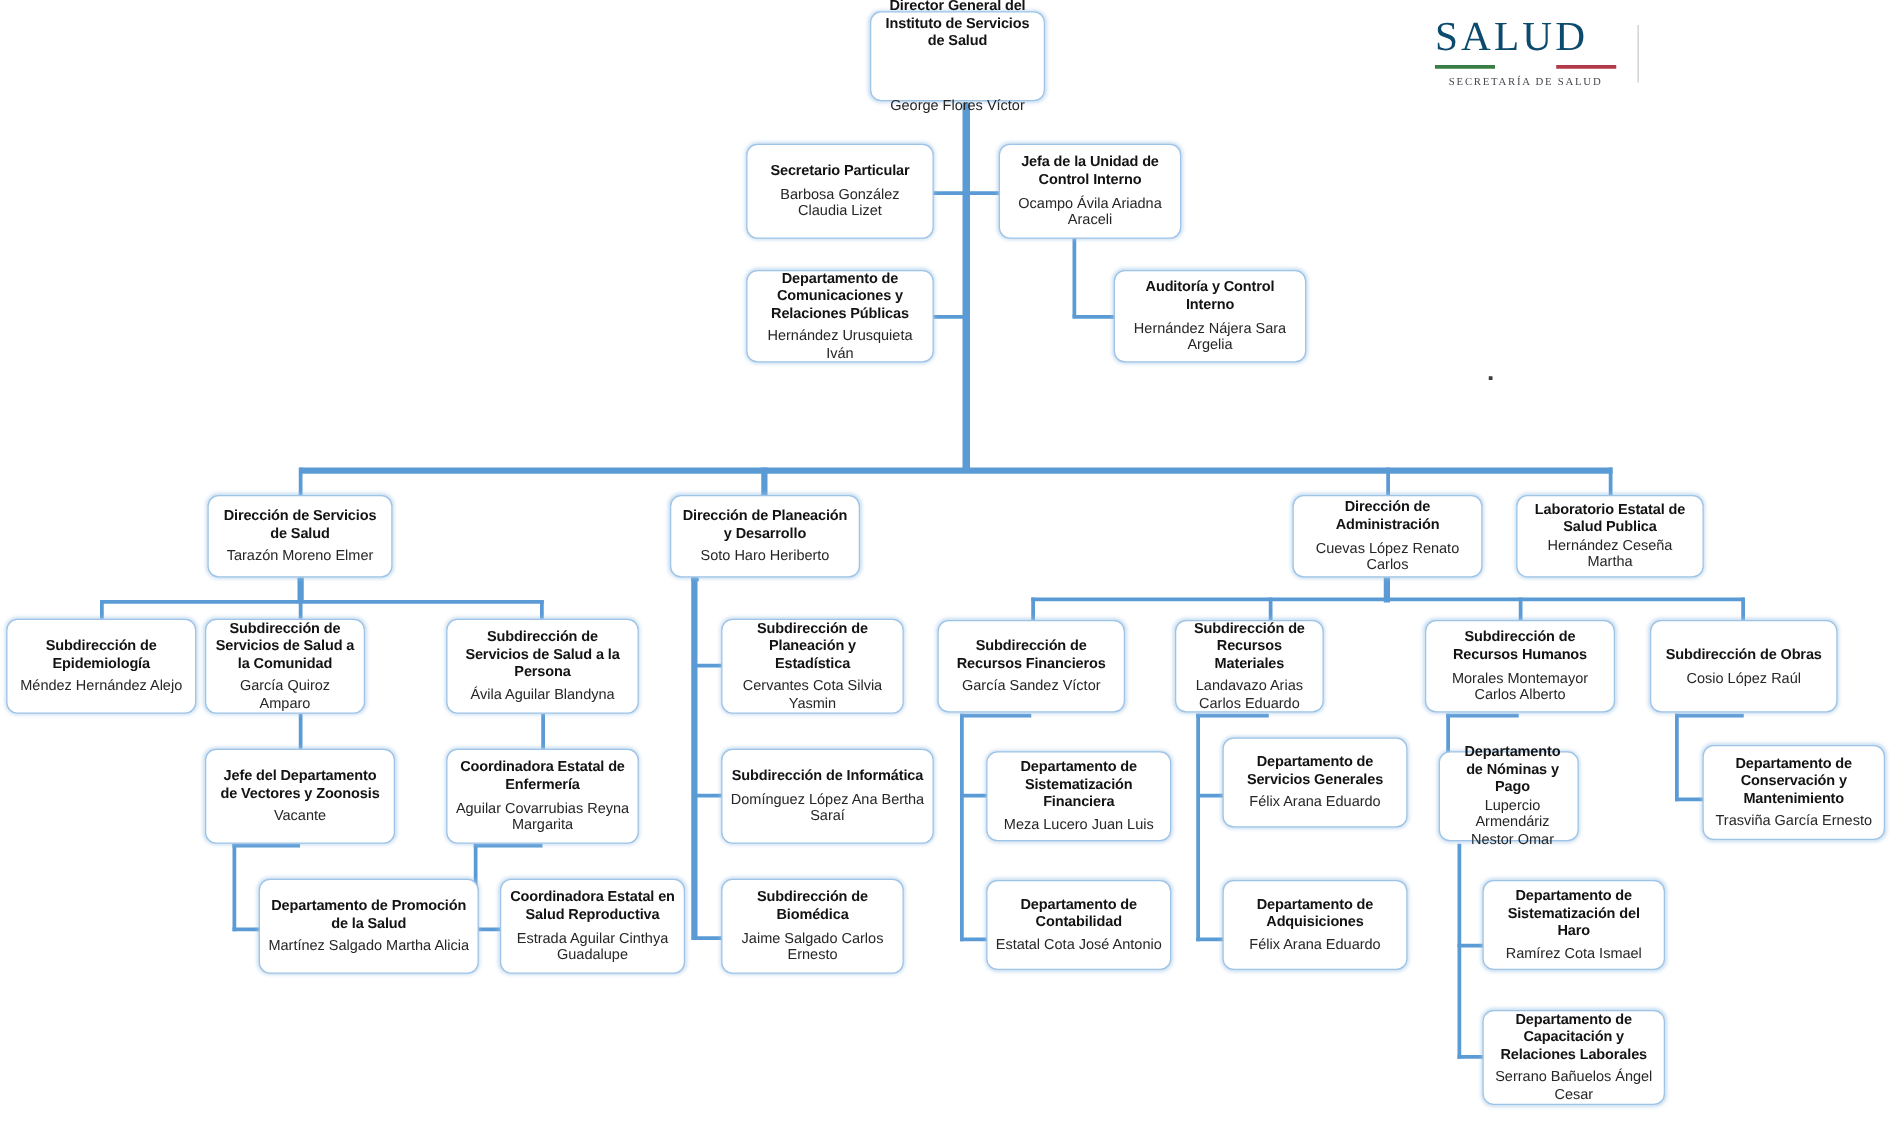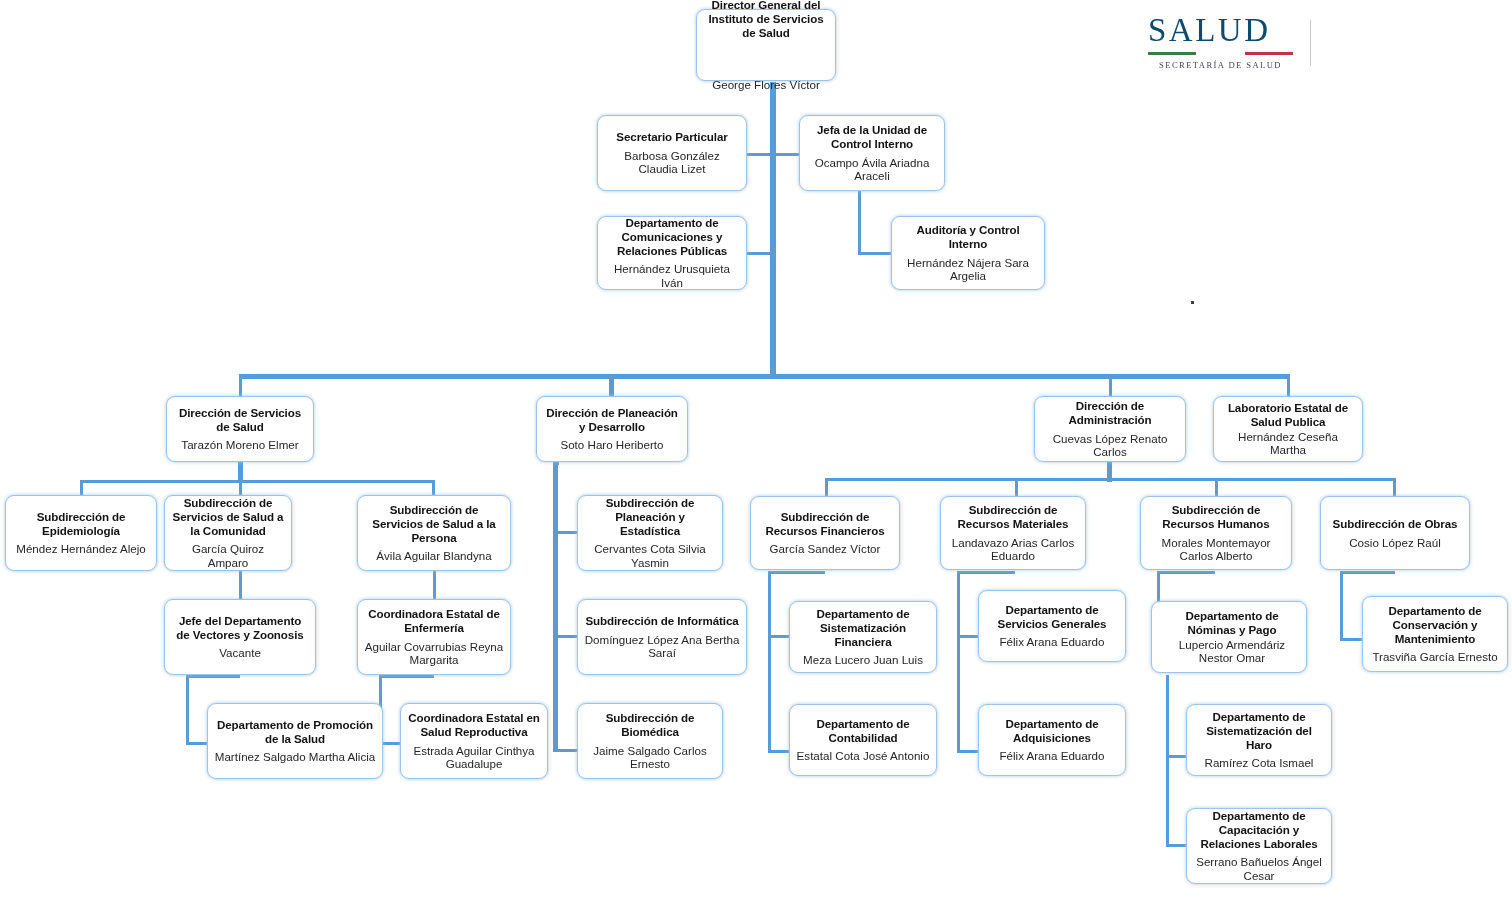--- a/index.html
+++ b/index.html
@@ -251,41 +251,41 @@
   <div class="node fs12" style="left:789px;top:601px;width:148px;height:72px;">
     <div class="title">Departamento de Sistematización Financiera</div>
     <div class="person">Meza Lucero Juan Luis</div>
   </div>
 
   <div class="node fs12" style="left:789px;top:704px;width:148px;height:72px;">
     <div class="title">Departamento de Contabilidad</div>
     <div class="person">Estatal Cota José Antonio</div>
   </div>
 
-  <div class="node fs12" style="left:940px;top:496px;width:146px;height:74px;">
+  <div class="node fs12" style="left:940px;top:496px;width:119px;height:74px;">
     <div class="title">Subdirección de Recursos Materiales</div>
     <div class="person">Landavazo Arias Carlos Eduardo</div>
   </div>
 
   <div class="node fs12" style="left:978px;top:590px;width:148px;height:72px;">
     <div class="title">Departamento de Servicios Generales</div>
     <div class="person">Félix Arana Eduardo</div>
   </div>
 
   <div class="node fs12" style="left:978px;top:704px;width:148px;height:72px;">
     <div class="title">Departamento de Adquisiciones</div>
     <div class="person">Félix Arana Eduardo</div>
   </div>
 
   <div class="node fs12" style="left:1140px;top:496px;width:152px;height:74px;">
     <div class="title">Subdirección de Recursos Humanos</div>
     <div class="person">Morales Montemayor Carlos Alberto</div>
   </div>
 
-  <div class="node fs12 tight" style="left:1151px;top:601px;width:156px;height:72px;padding-left:12px;">
+  <div class="node fs12 tight" style="left:1151px;top:601px;width:112px;height:72px;padding-left:12px;">
     <div class="title">Departamento de Nóminas y Pago</div>
     <div class="person">Lupercio Armendáriz Nestor Omar</div>
   </div>
 
   <div class="node fs12" style="left:1186px;top:704px;width:146px;height:72px;">
     <div class="title">Departamento de Sistematización del Haro</div>
     <div class="person">Ramírez Cota Ismael</div>
   </div>
 
   <div class="node fs12" style="left:1186px;top:808px;width:146px;height:76px;">

